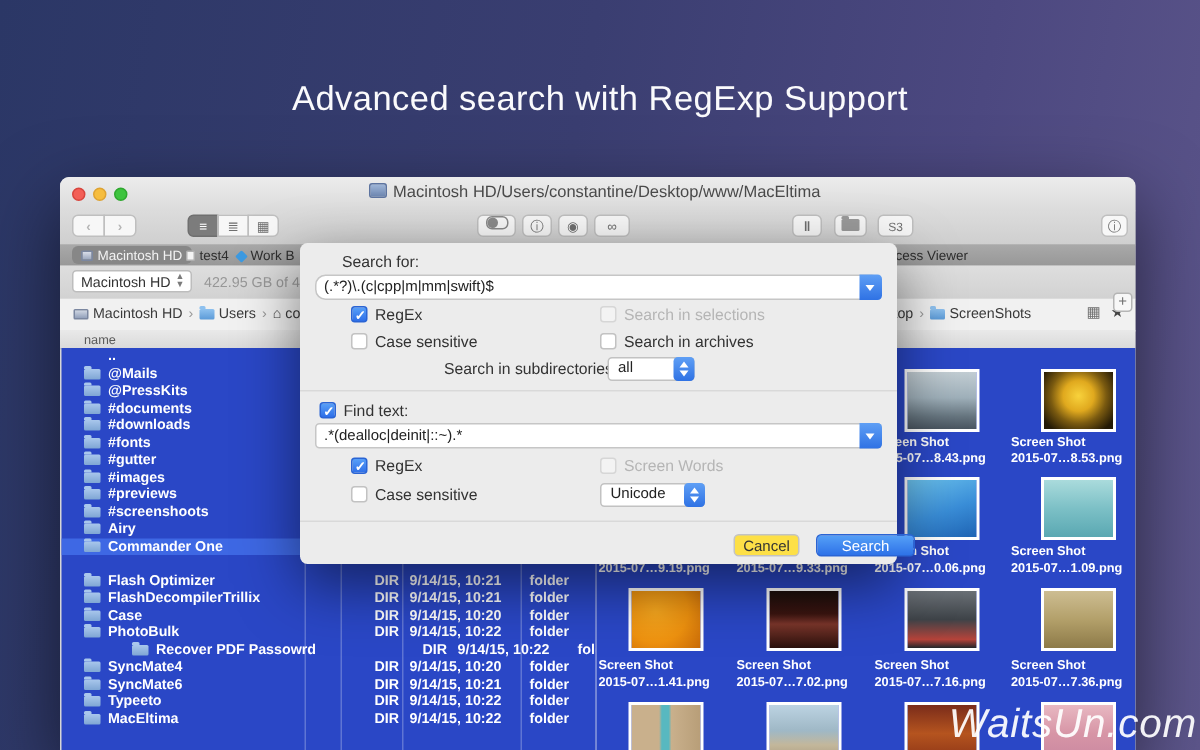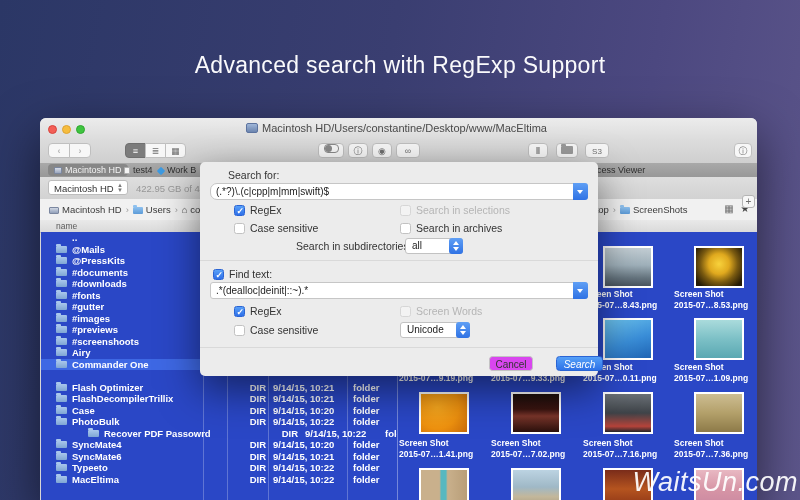--- a/index.html
+++ b/index.html
@@ -112,21 +112,21 @@
   .combo{position:absolute;height:16px;background:#fff;border:1px solid #c2c2c2;border-radius:3px;
          box-sizing:border-box;font-size:10px;line-height:14px;padding-left:6px;color:#222;}
   .combocap{position:absolute;right:-1px;top:-1px;width:14px;height:16px;background:linear-gradient(#5f9ff5,#2f72e4);
             border-radius:3px;}
   .combocap:before{content:"";position:absolute;left:4px;top:3px;border-left:3px solid transparent;
             border-right:3px solid transparent;border-bottom:4px solid #fff;}
   .combocap:after{content:"";position:absolute;left:4px;top:9px;border-left:3px solid transparent;
             border-right:3px solid transparent;border-top:4px solid #fff;}
   .hr{position:absolute;left:0;width:398px;height:1px;background:#d9d9d9;}
   .btn{position:absolute;height:15px;border-radius:3.5px;font-size:10px;text-align:center;line-height:15px;box-sizing:border-box;}
-  .btn.cancel{background:#d946ef;border:1px solid #c3c3c3;color:#333;}
+  .btn.cancel{background:#fde047;border:1px solid #c3c3c3;color:#333;}
   .btn.search{background:linear-gradient(#55a0f7,#2e72e8);color:#fff;border:1px solid #2a64d4;}
 
   .watermark{right:2px;bottom:2px;color:rgba(255,255,255,.93);font-size:27px;font-style:italic;
              z-index:60;letter-spacing:.5px;}
 </style>
 </head>
 <body>
 
 <div class="abs hero">Advanced search with RegExp Support</div>
 
@@ -339,21 +339,21 @@
         <div class="thumb" style="top: 86px;"></div>
         <div class="tcap" style="top: 130px;">
           <div>Screen Shot</div>
           <div>2015-07…9.33.png</div>
         </div>
       </div>
       <div class="tcell" style="left: 185px; top: 0px;">
         <div class="thumb" style="top: 86px; background: linear-gradient(160deg, rgb(108, 195, 238) 0%, rgb(58, 142, 216) 55%, rgb(31, 100, 180) 100%);"></div>
         <div class="tcap" style="top: 130px;">
           <div>Screen Shot</div>
-          <div>2015-07…0.11.png</div>
+          <div>2015-07…0.06.png</div>
         </div>
       </div>
       <div class="tcell" style="left: 276px; top: 0px;">
         <div class="thumb" style="top: 86px; background: linear-gradient(rgb(170, 219, 220) 0%, rgb(124, 192, 198) 50%, rgb(90, 168, 178) 100%);"></div>
         <div class="tcap" style="top: 130px;">
           <div>Screen Shot</div>
           <div>2015-07…1.09.png</div>
         </div>
       </div>
       <div class="tcell" style="left: 1px; top: 0px;">
@@ -436,16 +436,16 @@
     <span class="cb disabled"></span><span>Screen Words</span>
   </div>
   <div class="cbrow" style="left:34px;top:162px;">
     <span class="cb"></span><span>Case sensitive</span>
   </div>
   <div class="combo" style="left:200px;top:160px;width:70px;">
     <span>Unicode</span><span class="combocap"></span>
   </div>
   <div class="hr" style="top:185px;"></div>
   <div class="btn cancel" style="left:289px;top:194px;width:44px;">Cancel</div>
-  <div class="btn search" style="left:356px;top:194px;width:47px;font-style:italic;">Search</div>
+  <div class="btn search" style="left:344px;top:194px;width:66px;">Search</div>
 </div>
 
 <div class="abs watermark">WaitsUn.com</div>
 
 </body></html>

